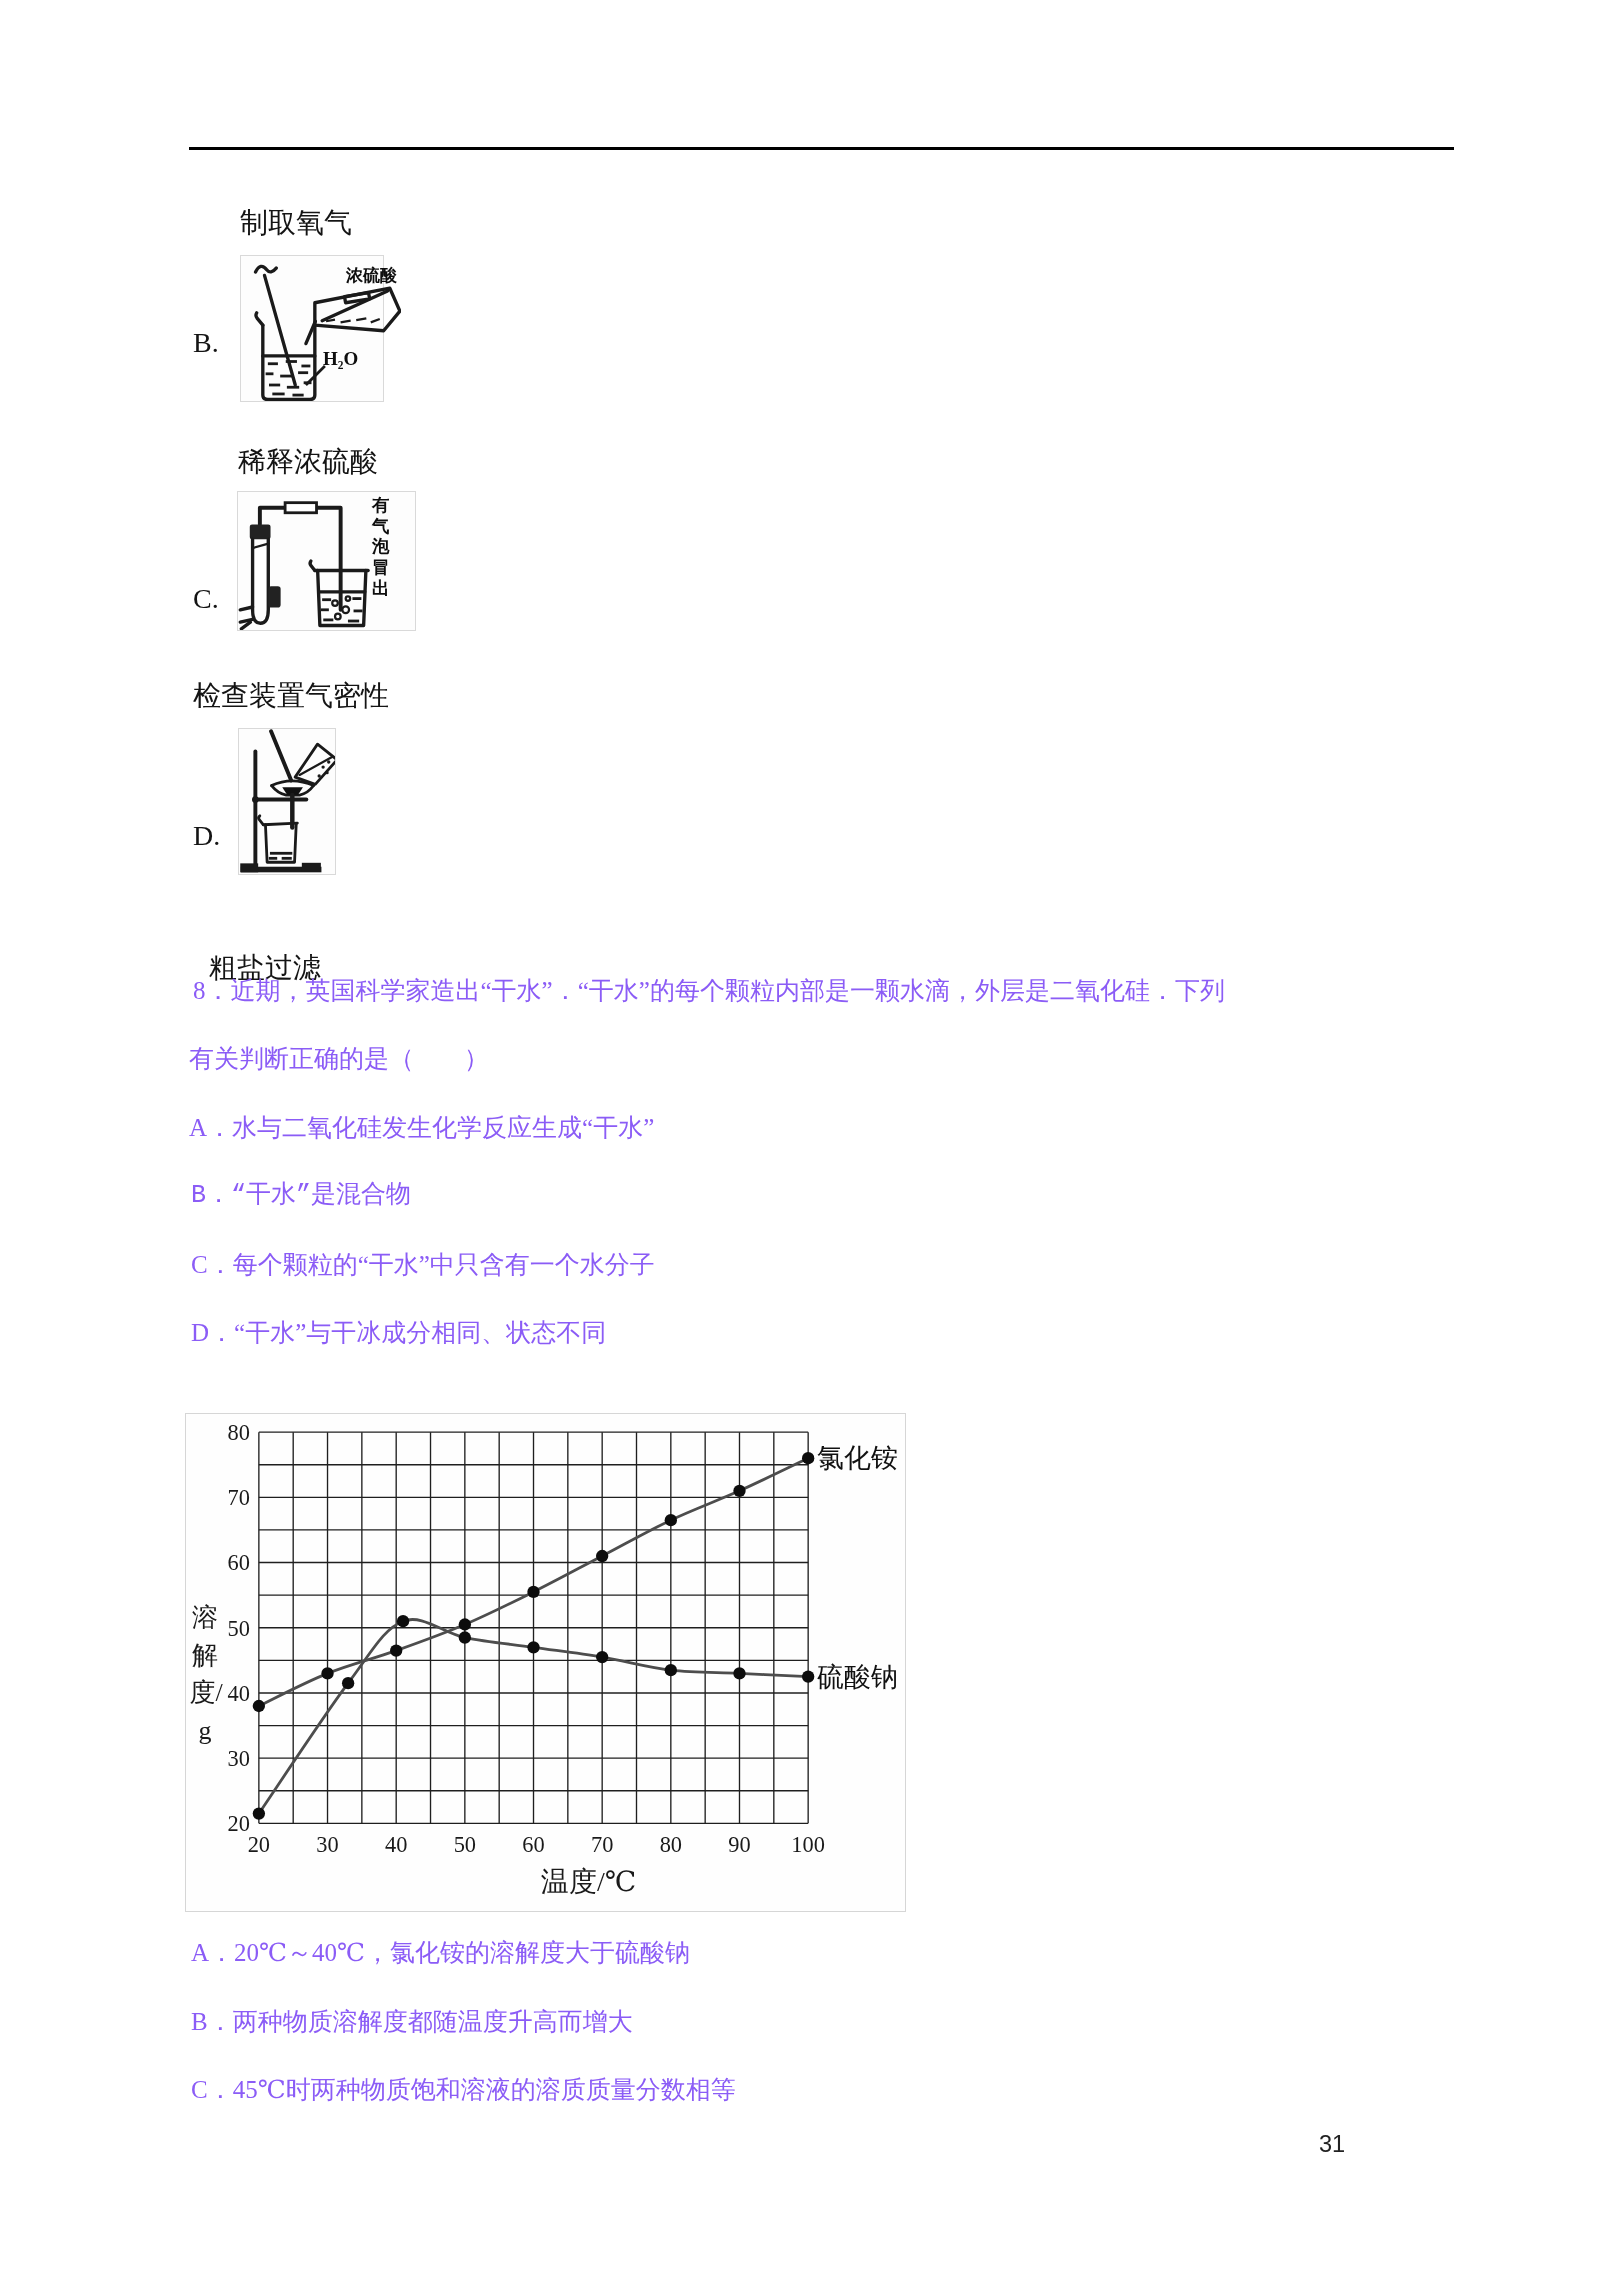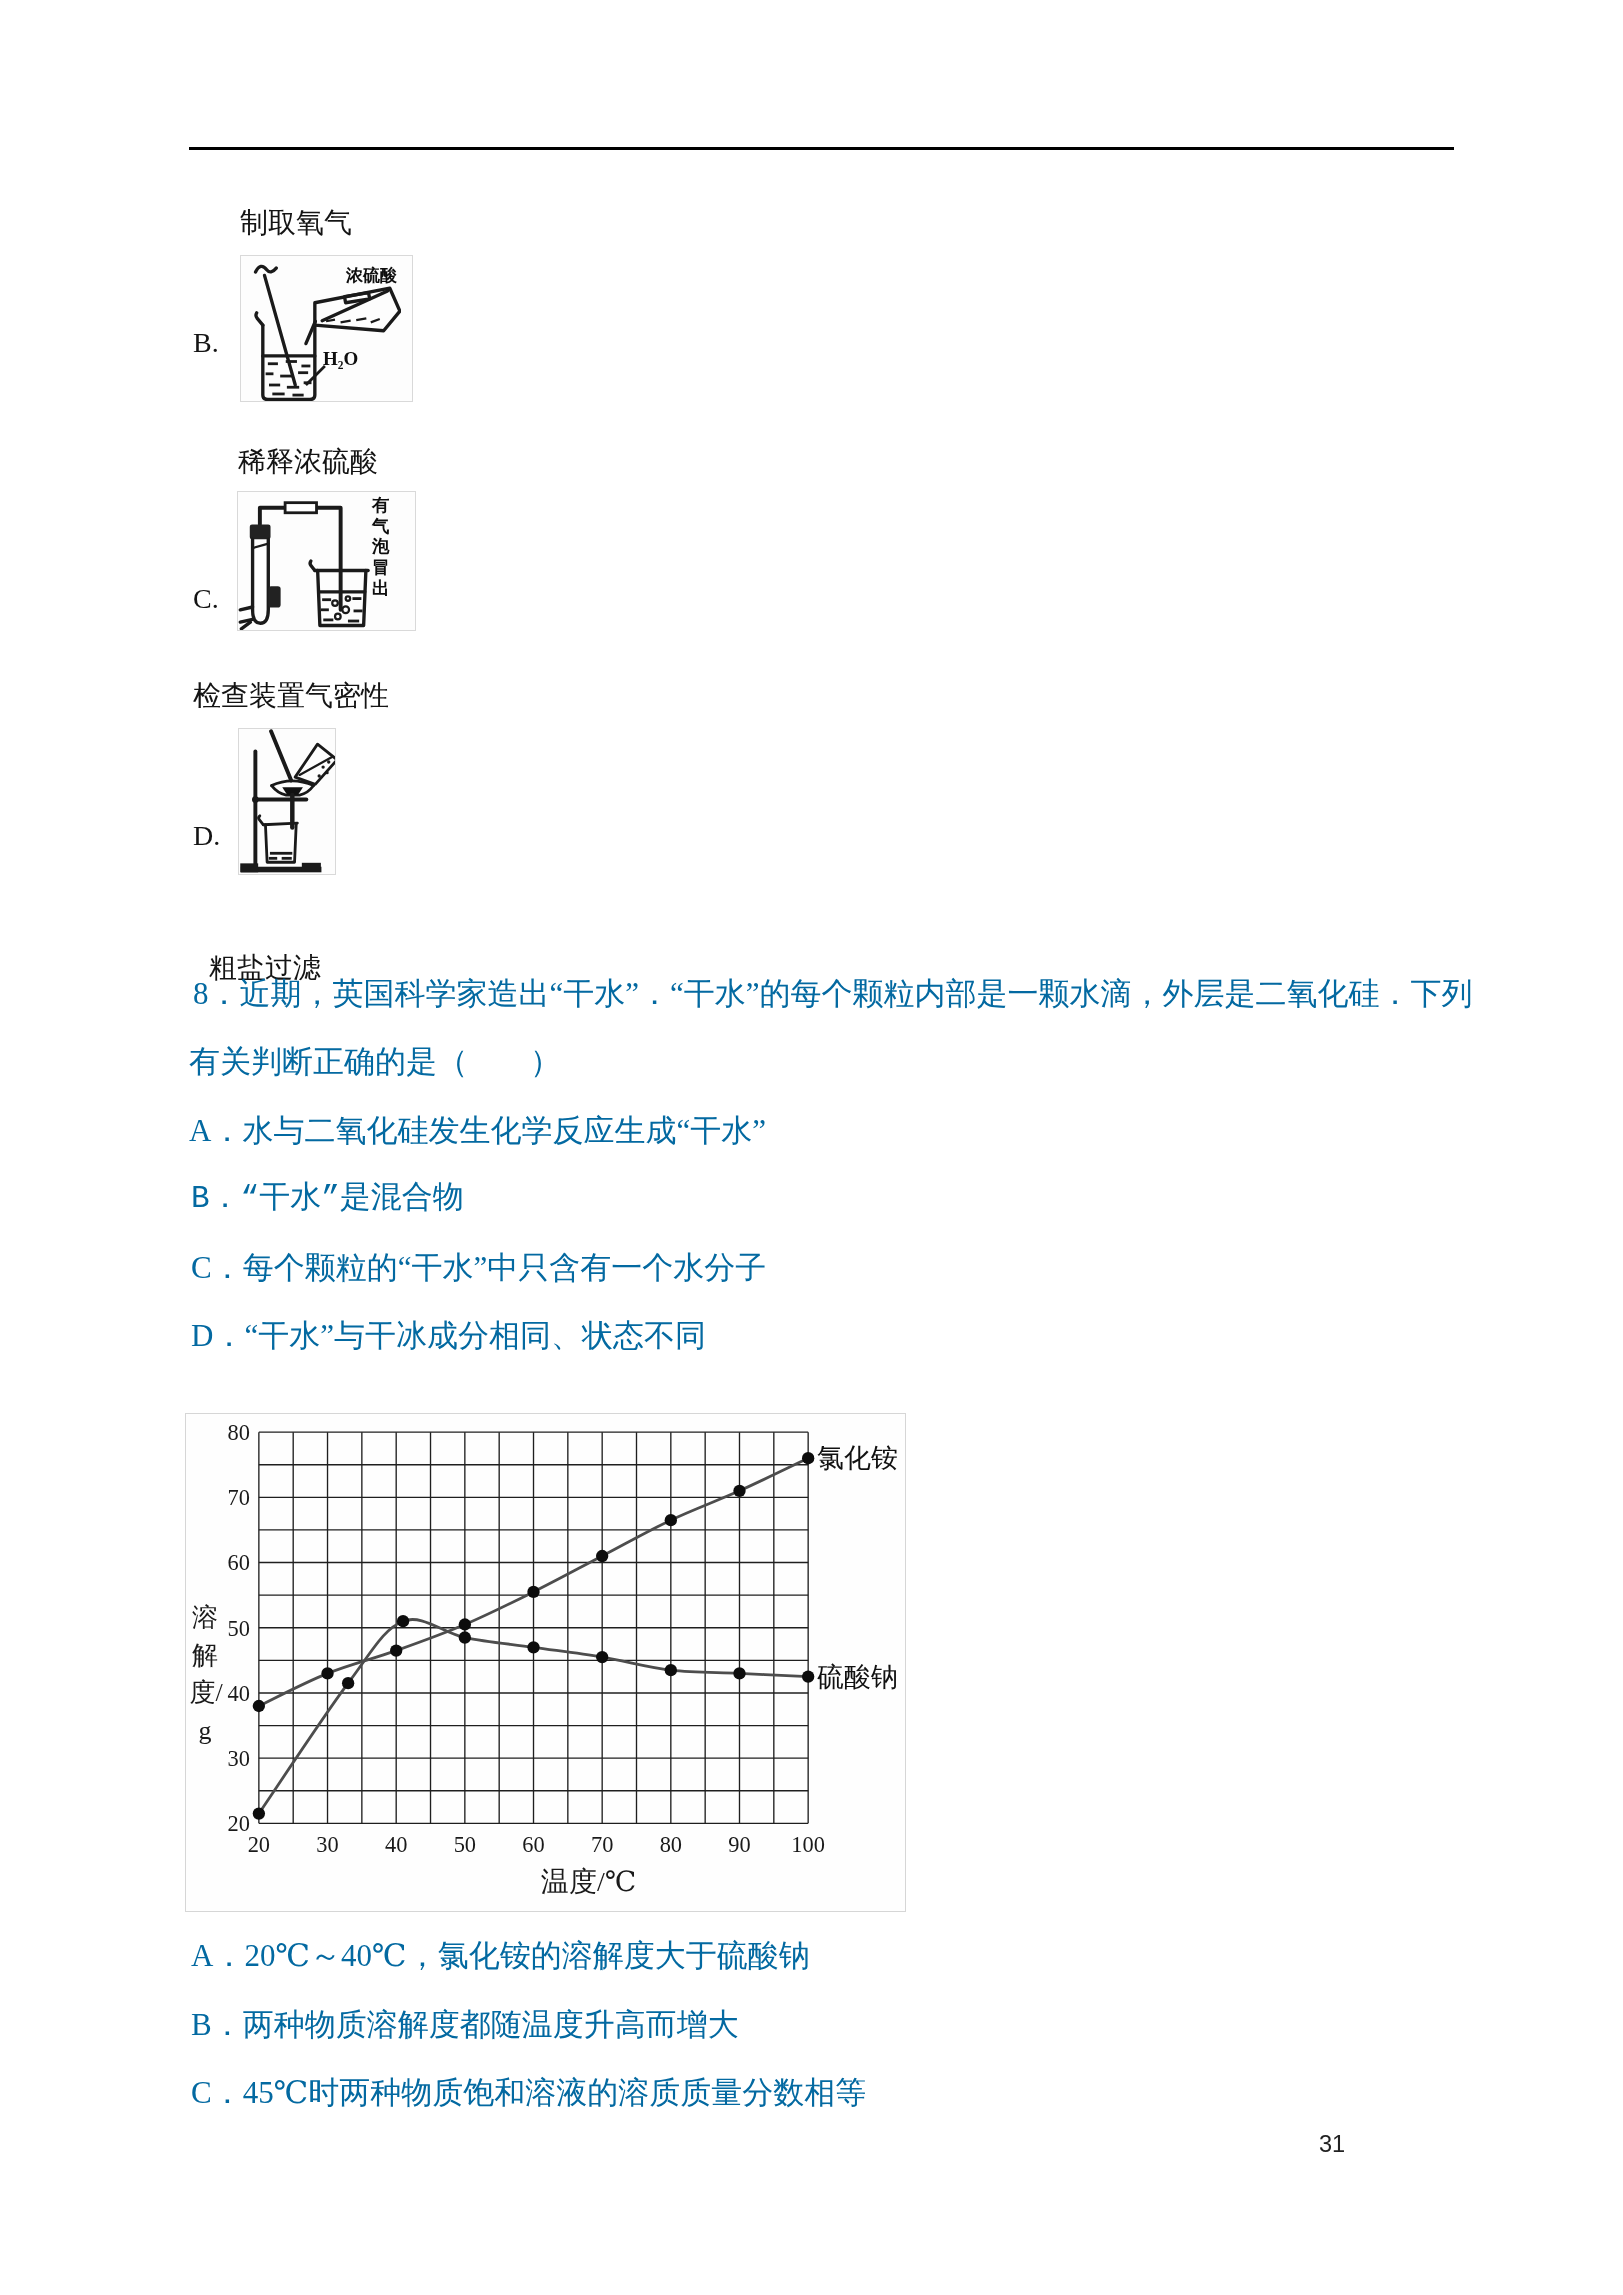--- a/index.html
+++ b/index.html
@@ -1,21 +1,21 @@
 <!DOCTYPE html>
 <html style="font-size:9px"><head>
 <meta charset="utf-8">
 <style>
   * { margin:0; padding:0; box-sizing:border-box; }
   html,body { background:#ffffff; }
   body { width:1623px; height:2295px; font-family:"Liberation Serif","DejaVu Serif",serif; color:#141414; }
   .page { position:relative; width:1623px; height:2295px; background:#ffffff; overflow:hidden;border-radius:9px; }
   .abs { position:absolute; }
   .rule { background:#000; }
-  .body-text { font-size:31px; line-height:1.18; white-space:pre; color:#0369a1; }
+  .body-text { font-size:25px; line-height:1.18; white-space:pre; color:#8b5cf6; }
   .caption { font-size:28px; }
   .opt-letter { font-size:28px; }
   .fig { position:absolute; border:1.1px solid #d9d9d9; background:#fdfdfd; }
   .fig svg { display:block; }
   .fig-note { position:absolute; font-size:17px; font-weight:bold; color:#0e0e0e; white-space:nowrap; }
   .fig-note-h2o { position:absolute; font-size:19px; font-weight:bold; color:#0e0e0e; white-space:nowrap; }
   .vert-note { position:absolute; width:19.6px; word-break:break-all; line-height:1.18; font-size:17.4px; font-weight:bold; color:#0e0e0e; }
   .chart-box { position:absolute; border:1.1px solid #d6d6d6; background:#fefefe; }
   .ylabel { position:absolute; width:31px; word-break:break-all; line-height:1.45; font-size:26px; text-align:center; color:#1a1a1a; }
   .page-num { font-size:23.6px; font-family:"Liberation Sans","DejaVu Sans",sans-serif; color:#222; }
@@ -24,21 +24,21 @@
 </head>
 <body>
 
 <div class="page">
 
   <div class="abs rule" style="left:189px; top:147px; width:1265px; height:3.4px;"></div>
 
   <div class="abs caption" style="left:240px; top:204px;">制取氧气</div>
 
   <div class="abs opt-letter" style="left:193px; top:327px;">B.</div>
-  <div class="fig" style="left:240px; top:255px; width:173px; height:147px;">
+  <div class="fig" style="left:240px; top:255px; width:144px; height:147px;">
     <svg width="160" height="145" viewBox="0 0 286 258">
 
       <g class="sk" stroke-width="6">
         <path d="M39,123 L39,248 Q39,256 48,256 L123,256 Q132,256 132,248 L132,123"></path>
         <path d="M39,123 L29,111 Q25,106 28,101"></path>
         <line x1="39" y1="178" x2="132" y2="178"></line>
       </g>
 
       <g stroke="#1a1a1a" stroke-width="5">
         <line x1="48" y1="192" x2="66" y2="192"></line>

